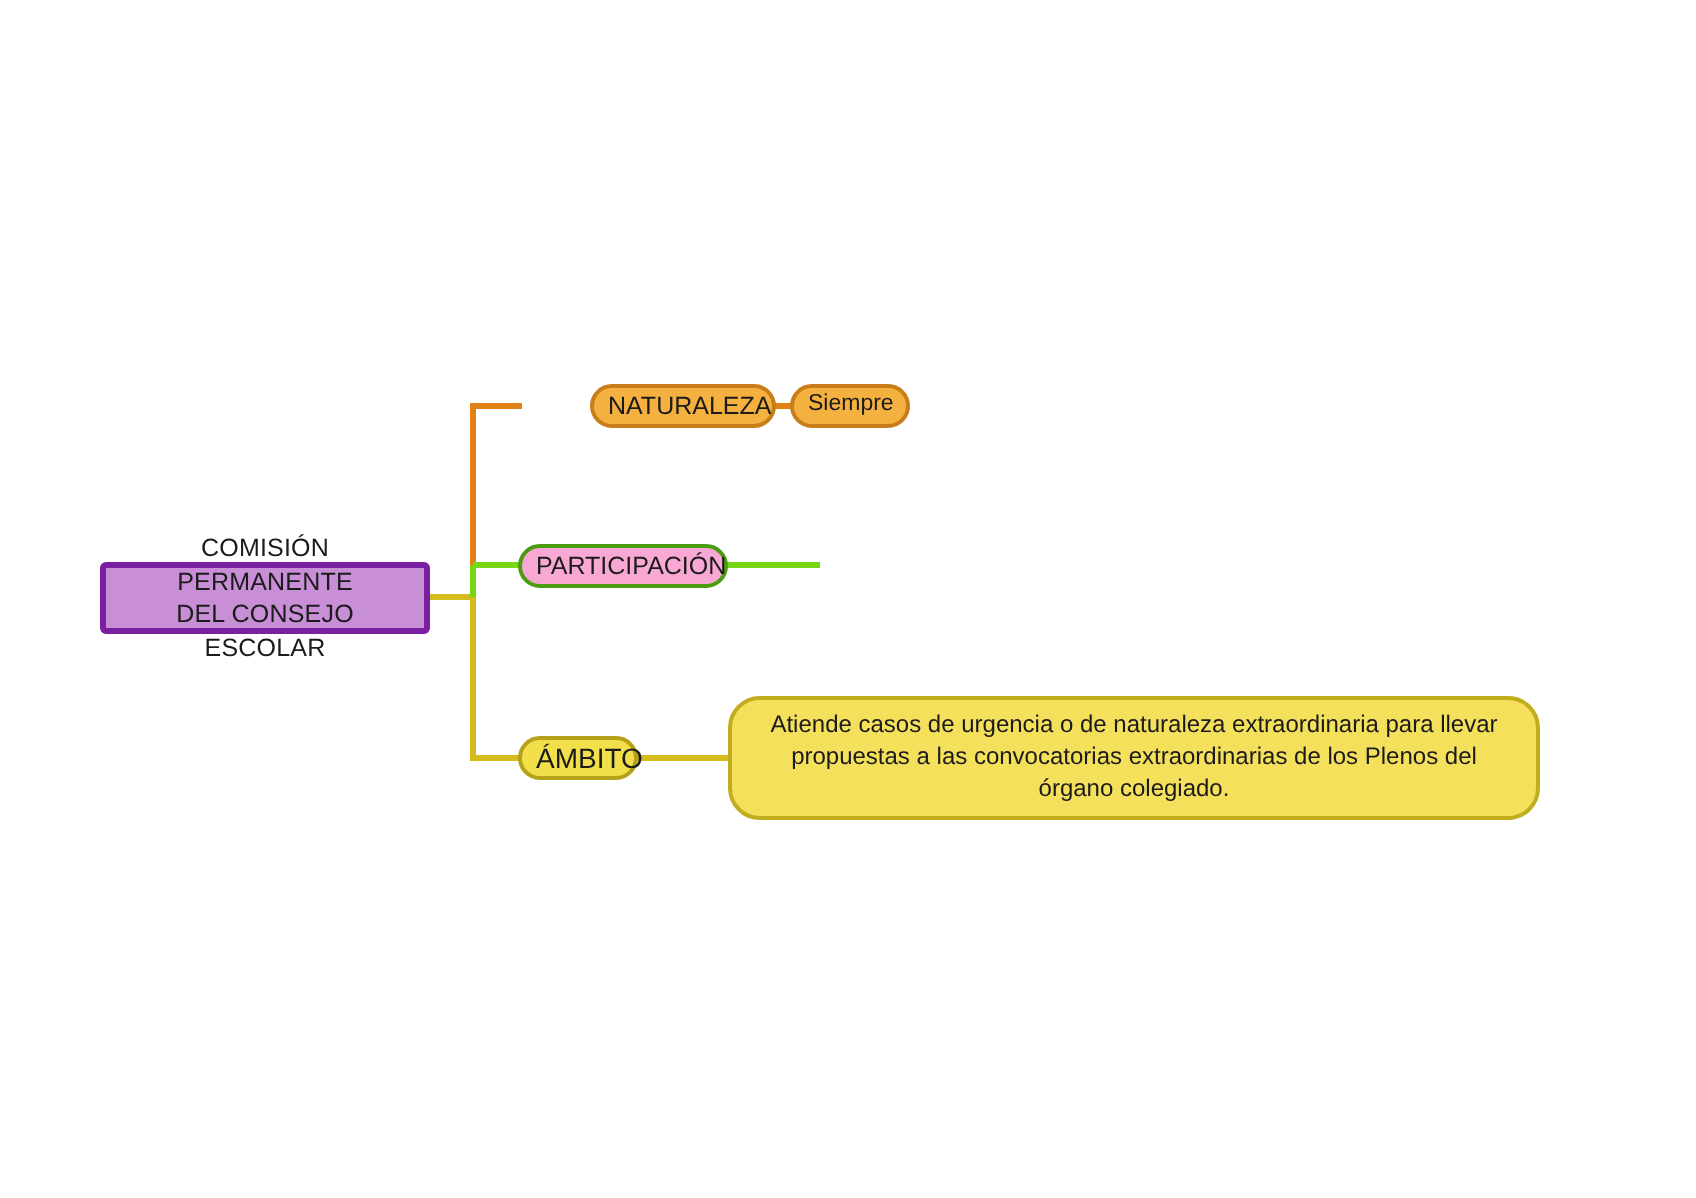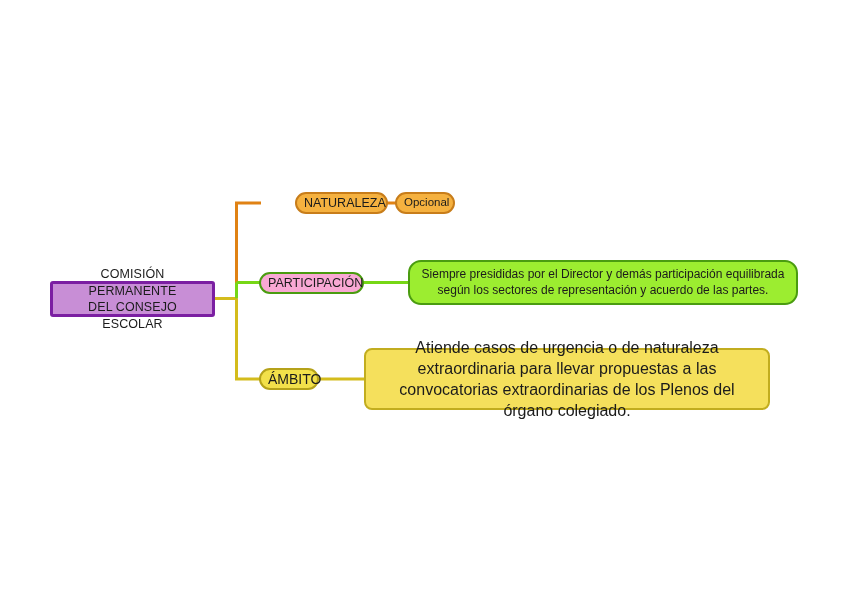--- a/index.html
+++ b/index.html
@@ -96,23 +96,23 @@
   
   .node-yellow {
     background: #f2e04a;
     border-color: #b5a21a;
     font-size: 14px;
     padding: 2px 7px;
   }
   .node-yellow-box {
     background: #f5e05c;
     border-color: #c2ad1f;
-    font-size: 16px;
+    font-size: 12px;
     padding: 5px 10px;
-    border-radius: 8px;
+    border-radius: 16px;
   }
 
   .node-label {
     display: block;
     width: 100%;
   }
 </style>
 </head>
 <body>
 
@@ -139,30 +139,27 @@
   <div class="node node-root" style="left:50px; top:281px; width:165px; height:36px;">
     <span class="node-label">COMISIÓN PERMANENTE
 DEL CONSEJO ESCOLAR</span>
   </div>
 
   <div class="node node-orange" style="left:259px; top:192px; width:93px; height:22px;">
     <span class="node-label">NATURALEZA</span>
   </div>
 
   <div class="node node-orange-leaf" style="left:395px; top:192px; width:60px; height:22px;">
-    <span class="node-label">Opcional</span>
+    <span class="node-label">Siempre</span>
   </div>
 
   <div class="node node-green" style="left:259px; top:272px; width:105px; height:22px;">
     <span class="node-label">PARTICIPACIÓN</span>
   </div>
 
-  <div class="node node-green-box" style="left:408px; top:260px; width:390px; height:45px;">
-    <span class="node-label">Siempre presididas por el Director y demás participación equilibrada según los sectores de representación y acuerdo de las partes.</span>
-  </div>
 
   <div class="node node-yellow" style="left:259px; top:368px; width:60px; height:22px;">
     <span class="node-label">ÁMBITO</span>
   </div>
 
   <div class="node node-yellow-box" style="left:364px; top:348px; width:406px; height:62px;">
     <span class="node-label">Atiende casos de urgencia o de naturaleza extraordinaria para llevar propuestas a las convocatorias extraordinarias de los Plenos del órgano colegiado.</span>
   </div>
 
 </div>

